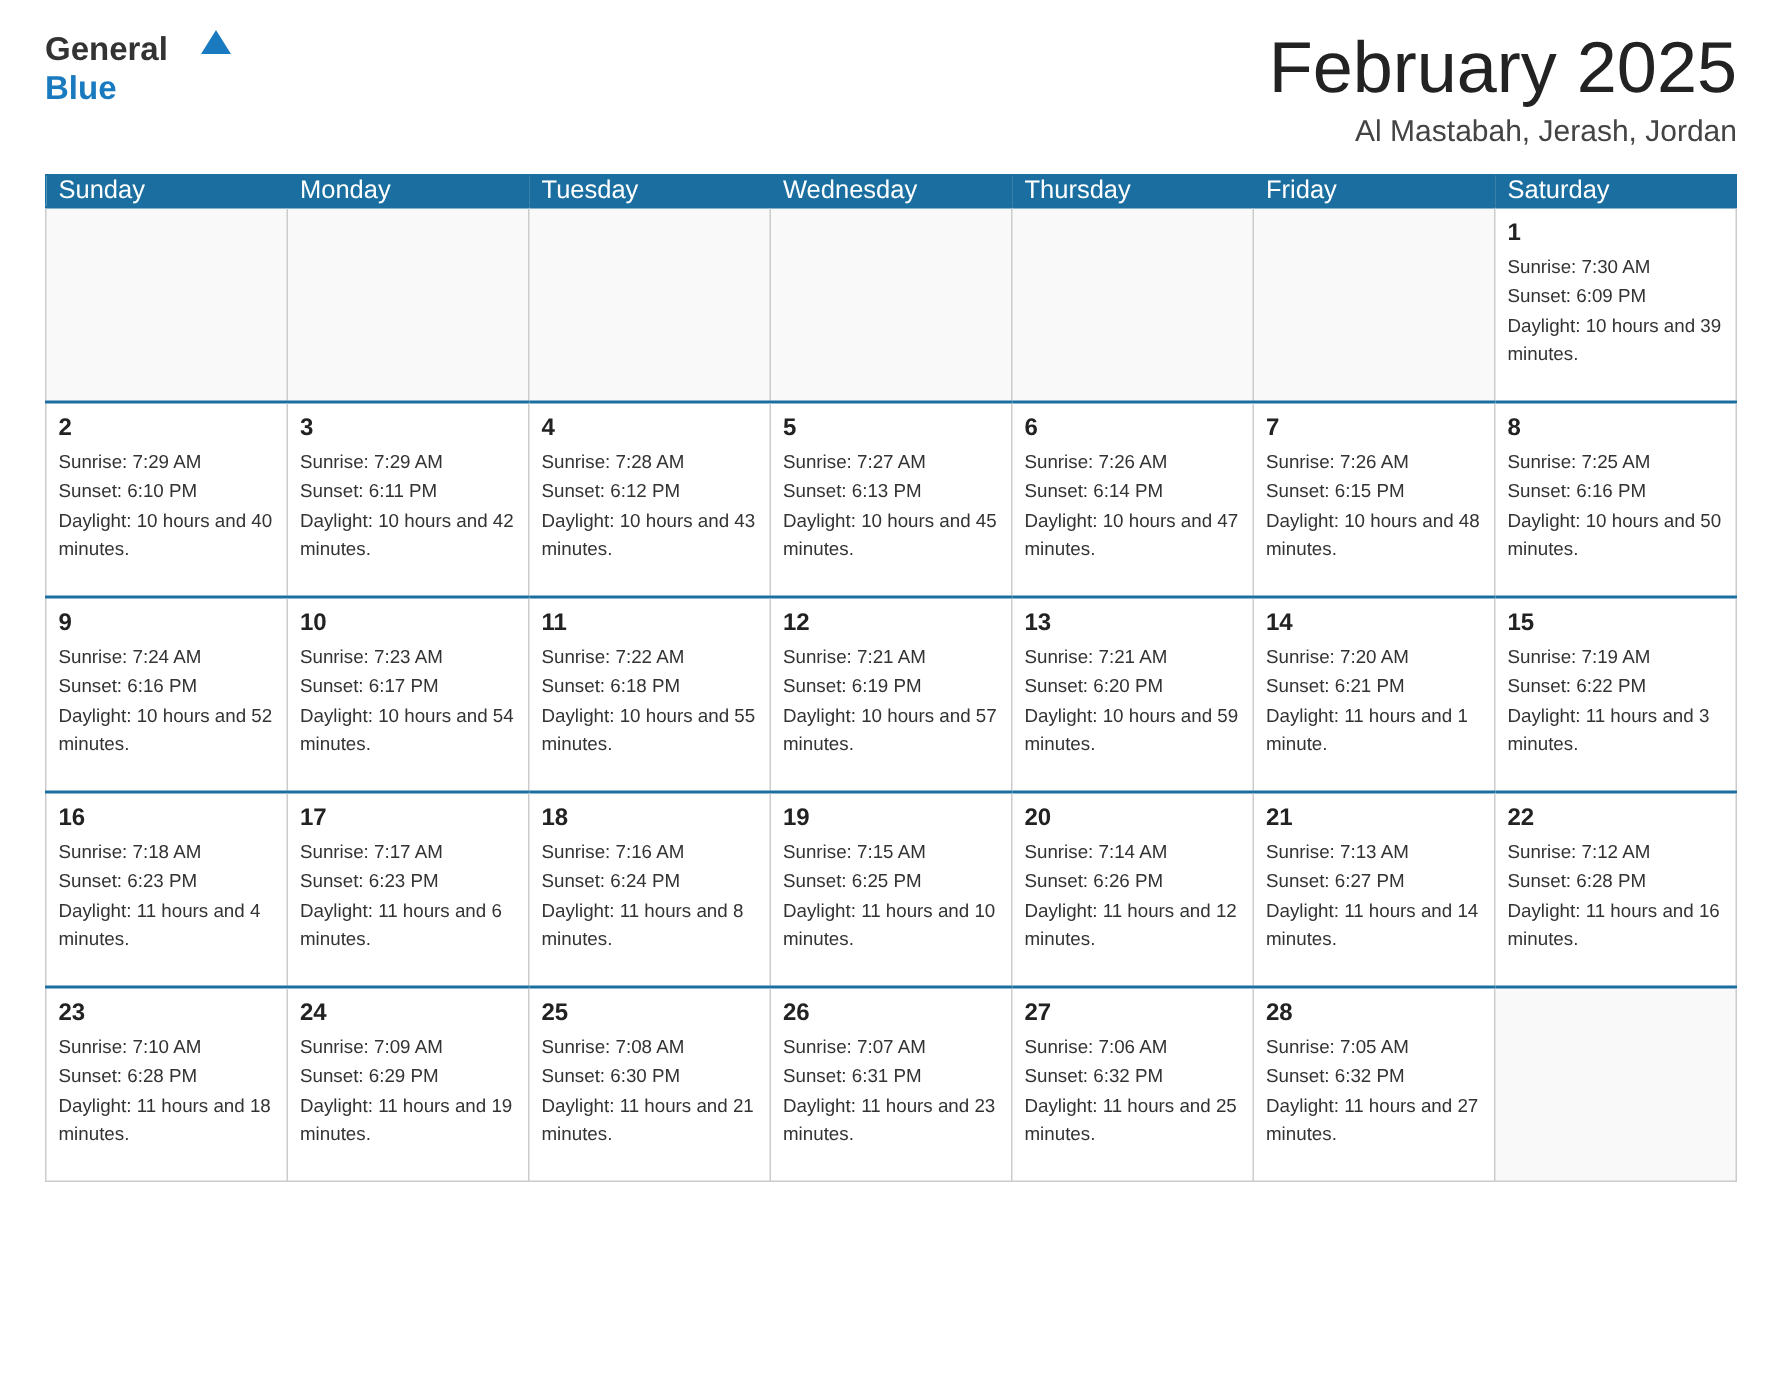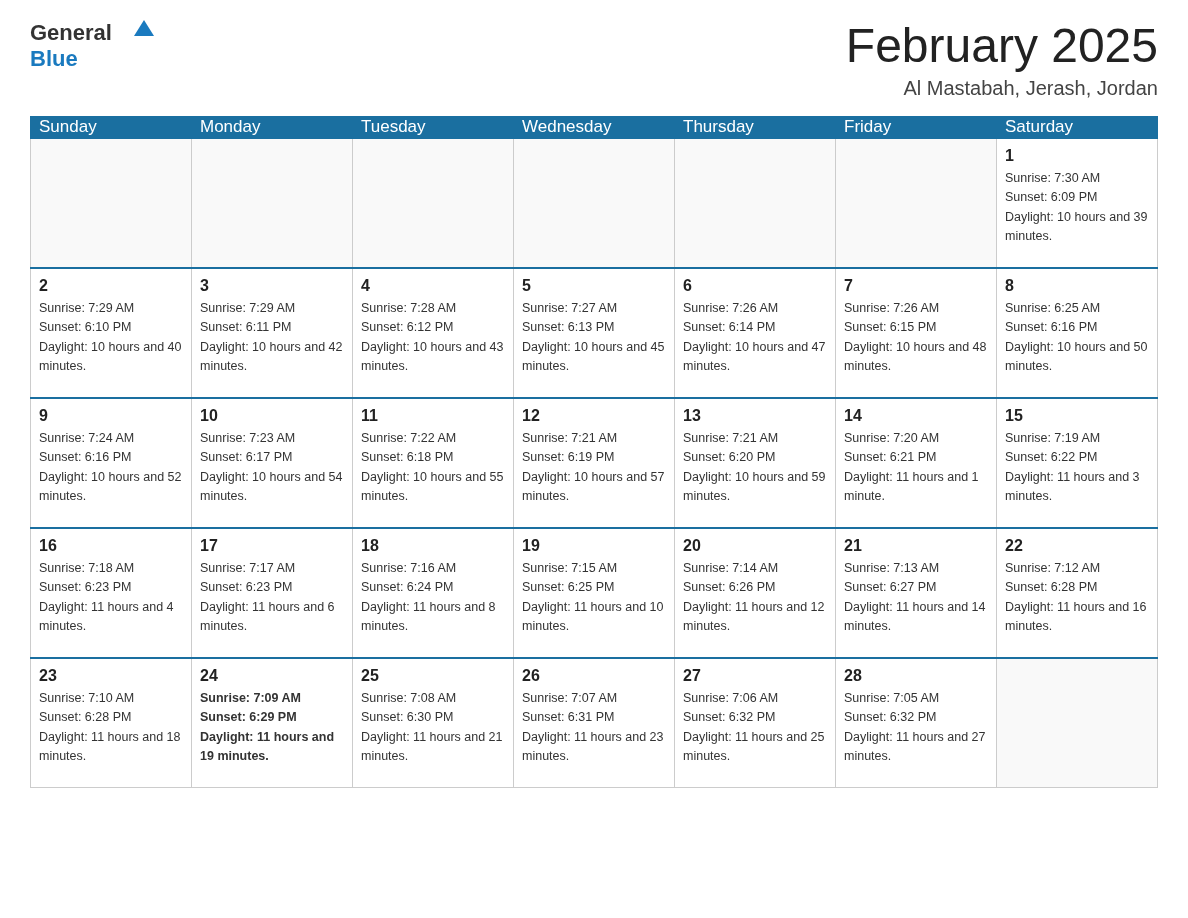--- a/index.html
+++ b/index.html
@@ -178,21 +178,21 @@
 Daylight: 10 hours and 47 minutes.</div>
         </td>
         <td>
           <span class="day-number">7</span>
           <div class="day-info" style="white-space: pre-line;">Sunrise: 7:26 AM
 Sunset: 6:15 PM
 Daylight: 10 hours and 48 minutes.</div>
         </td>
         <td>
           <span class="day-number">8</span>
-          <div class="day-info" style="white-space: pre-line;">Sunrise: 6:25 AM
+          <div class="day-info" style="white-space: pre-line;">Sunrise: 7:25 AM
 Sunset: 6:16 PM
 Daylight: 10 hours and 50 minutes.</div>
         </td>
       </tr>
       <tr>
         <td>
           <span class="day-number">9</span>
           <div class="day-info" style="white-space: pre-line;">Sunrise: 7:24 AM
 Sunset: 6:16 PM
 Daylight: 10 hours and 52 minutes.</div>
@@ -280,21 +280,21 @@
       </tr>
       <tr>
         <td>
           <span class="day-number">23</span>
           <div class="day-info" style="white-space: pre-line;">Sunrise: 7:10 AM
 Sunset: 6:28 PM
 Daylight: 11 hours and 18 minutes.</div>
         </td>
         <td>
           <span class="day-number">24</span>
-          <div class="day-info" style="white-space: pre-line; font-weight: bold;">Sunrise: 7:09 AM
+          <div class="day-info" style="white-space: pre-line;">Sunrise: 7:09 AM
 Sunset: 6:29 PM
 Daylight: 11 hours and 19 minutes.</div>
         </td>
         <td>
           <span class="day-number">25</span>
           <div class="day-info" style="white-space: pre-line;">Sunrise: 7:08 AM
 Sunset: 6:30 PM
 Daylight: 11 hours and 21 minutes.</div>
         </td>
         <td>

